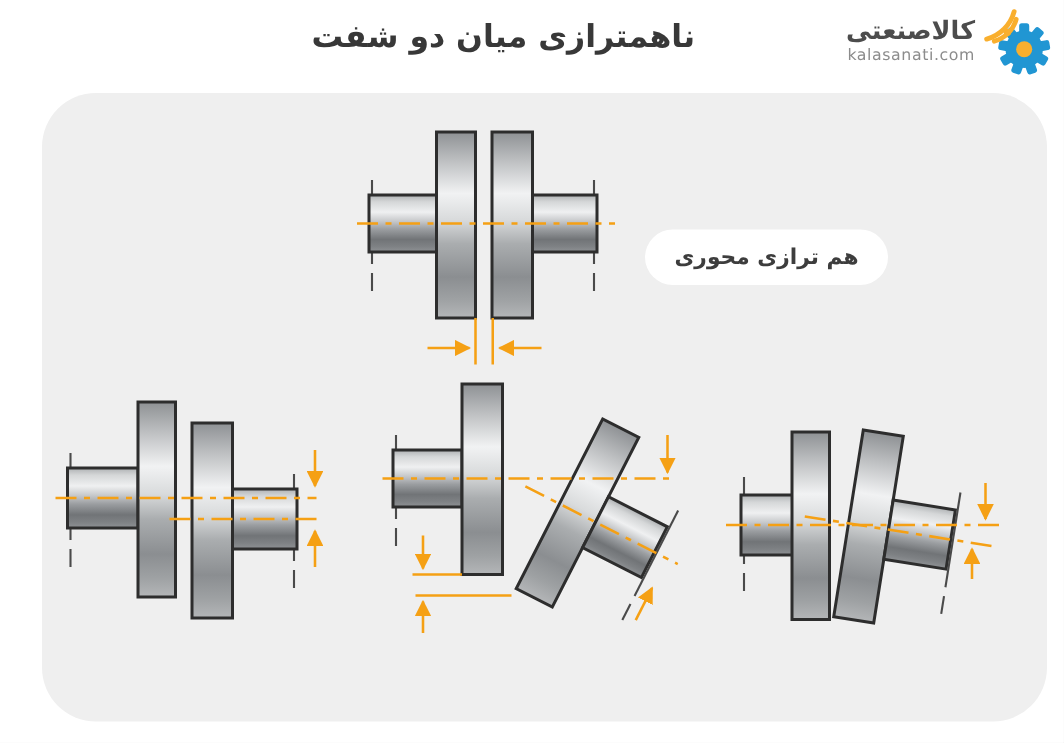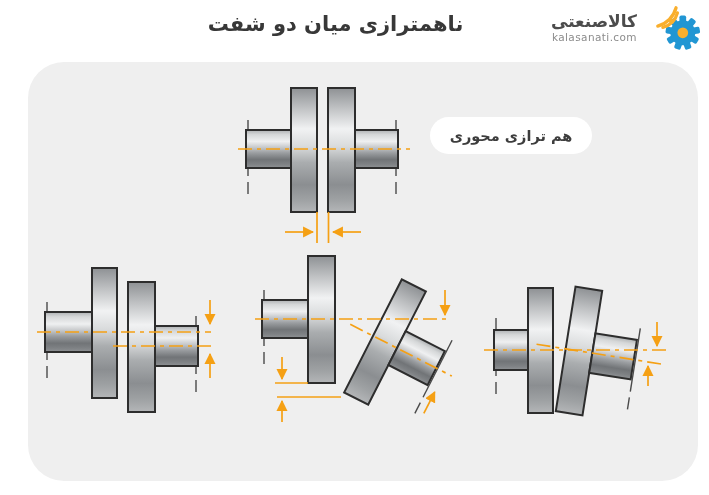--- a/index.html
+++ b/index.html
@@ -2,32 +2,32 @@
 <html lang="fa"><head>
 <meta charset="utf-8">
 <style>
   html,body{margin:0;padding:0;background:#ffffff;}
   body{width:709px;height:495px;font-family:"DejaVu Sans",sans-serif;-webkit-font-smoothing:antialiased;}
   .stage{position:relative;width:709px;height:495px;overflow:hidden;background:#ffffff;}
 
   .page-title{position:absolute;top:12px;left:0;width:671px;text-align:center;
     font-size:21px;font-weight:bold;color:#383838;direction:rtl;letter-spacing:0;}
 
-  .logo{position:absolute;top:5px;right:8px;display:flex;align-items:center;gap:18px;}
+  .logo{position:absolute;top:5px;right:8px;display:flex;align-items:center;gap:5px;}
   .logo-text{display:flex;flex-direction:column;align-items:flex-end;line-height:1.05;}
   .logo-brand{font-size:17px;font-weight:bold;color:#4c4c4c;direction:rtl;}
   .logo-domain{font-size:10.5px;color:#8c8c8c;letter-spacing:.4px;margin-top:1px;}
 
   .card{position:absolute;left:28px;top:62px;width:670px;height:419px;
     background:#efefef;border-radius:36px;}
 
   .diagram{position:absolute;}
   .pill{position:absolute;height:37px;background:#ffffff;border-radius:19px;
     display:flex;align-items:center;justify-content:center;
-    font-size:14.5px;font-weight:bold;color:#3d3d3d;direction:rtl;white-space:nowrap;}
+    font-size:14.5px;font-weight:bold;color:#3d3d3d;direction:rtl;white-space:nowrap;margin-top:36px;}
 
   .disc{fill:url(#gDisc);stroke:#2d2d2d;stroke-width:2;}
   .shaft{fill:url(#gShaft);stroke:#2d2d2d;stroke-width:2;}
   .tick{stroke:#4a4a4a;stroke-width:1.4;}
   .ocl{stroke:#F5A014;stroke-width:1.7;fill:none;stroke-dasharray:14 5 4 5;}
   .og{stroke:#F5A014;stroke-width:1.7;fill:none;}
 </style>
 </head>
 <body>
 

